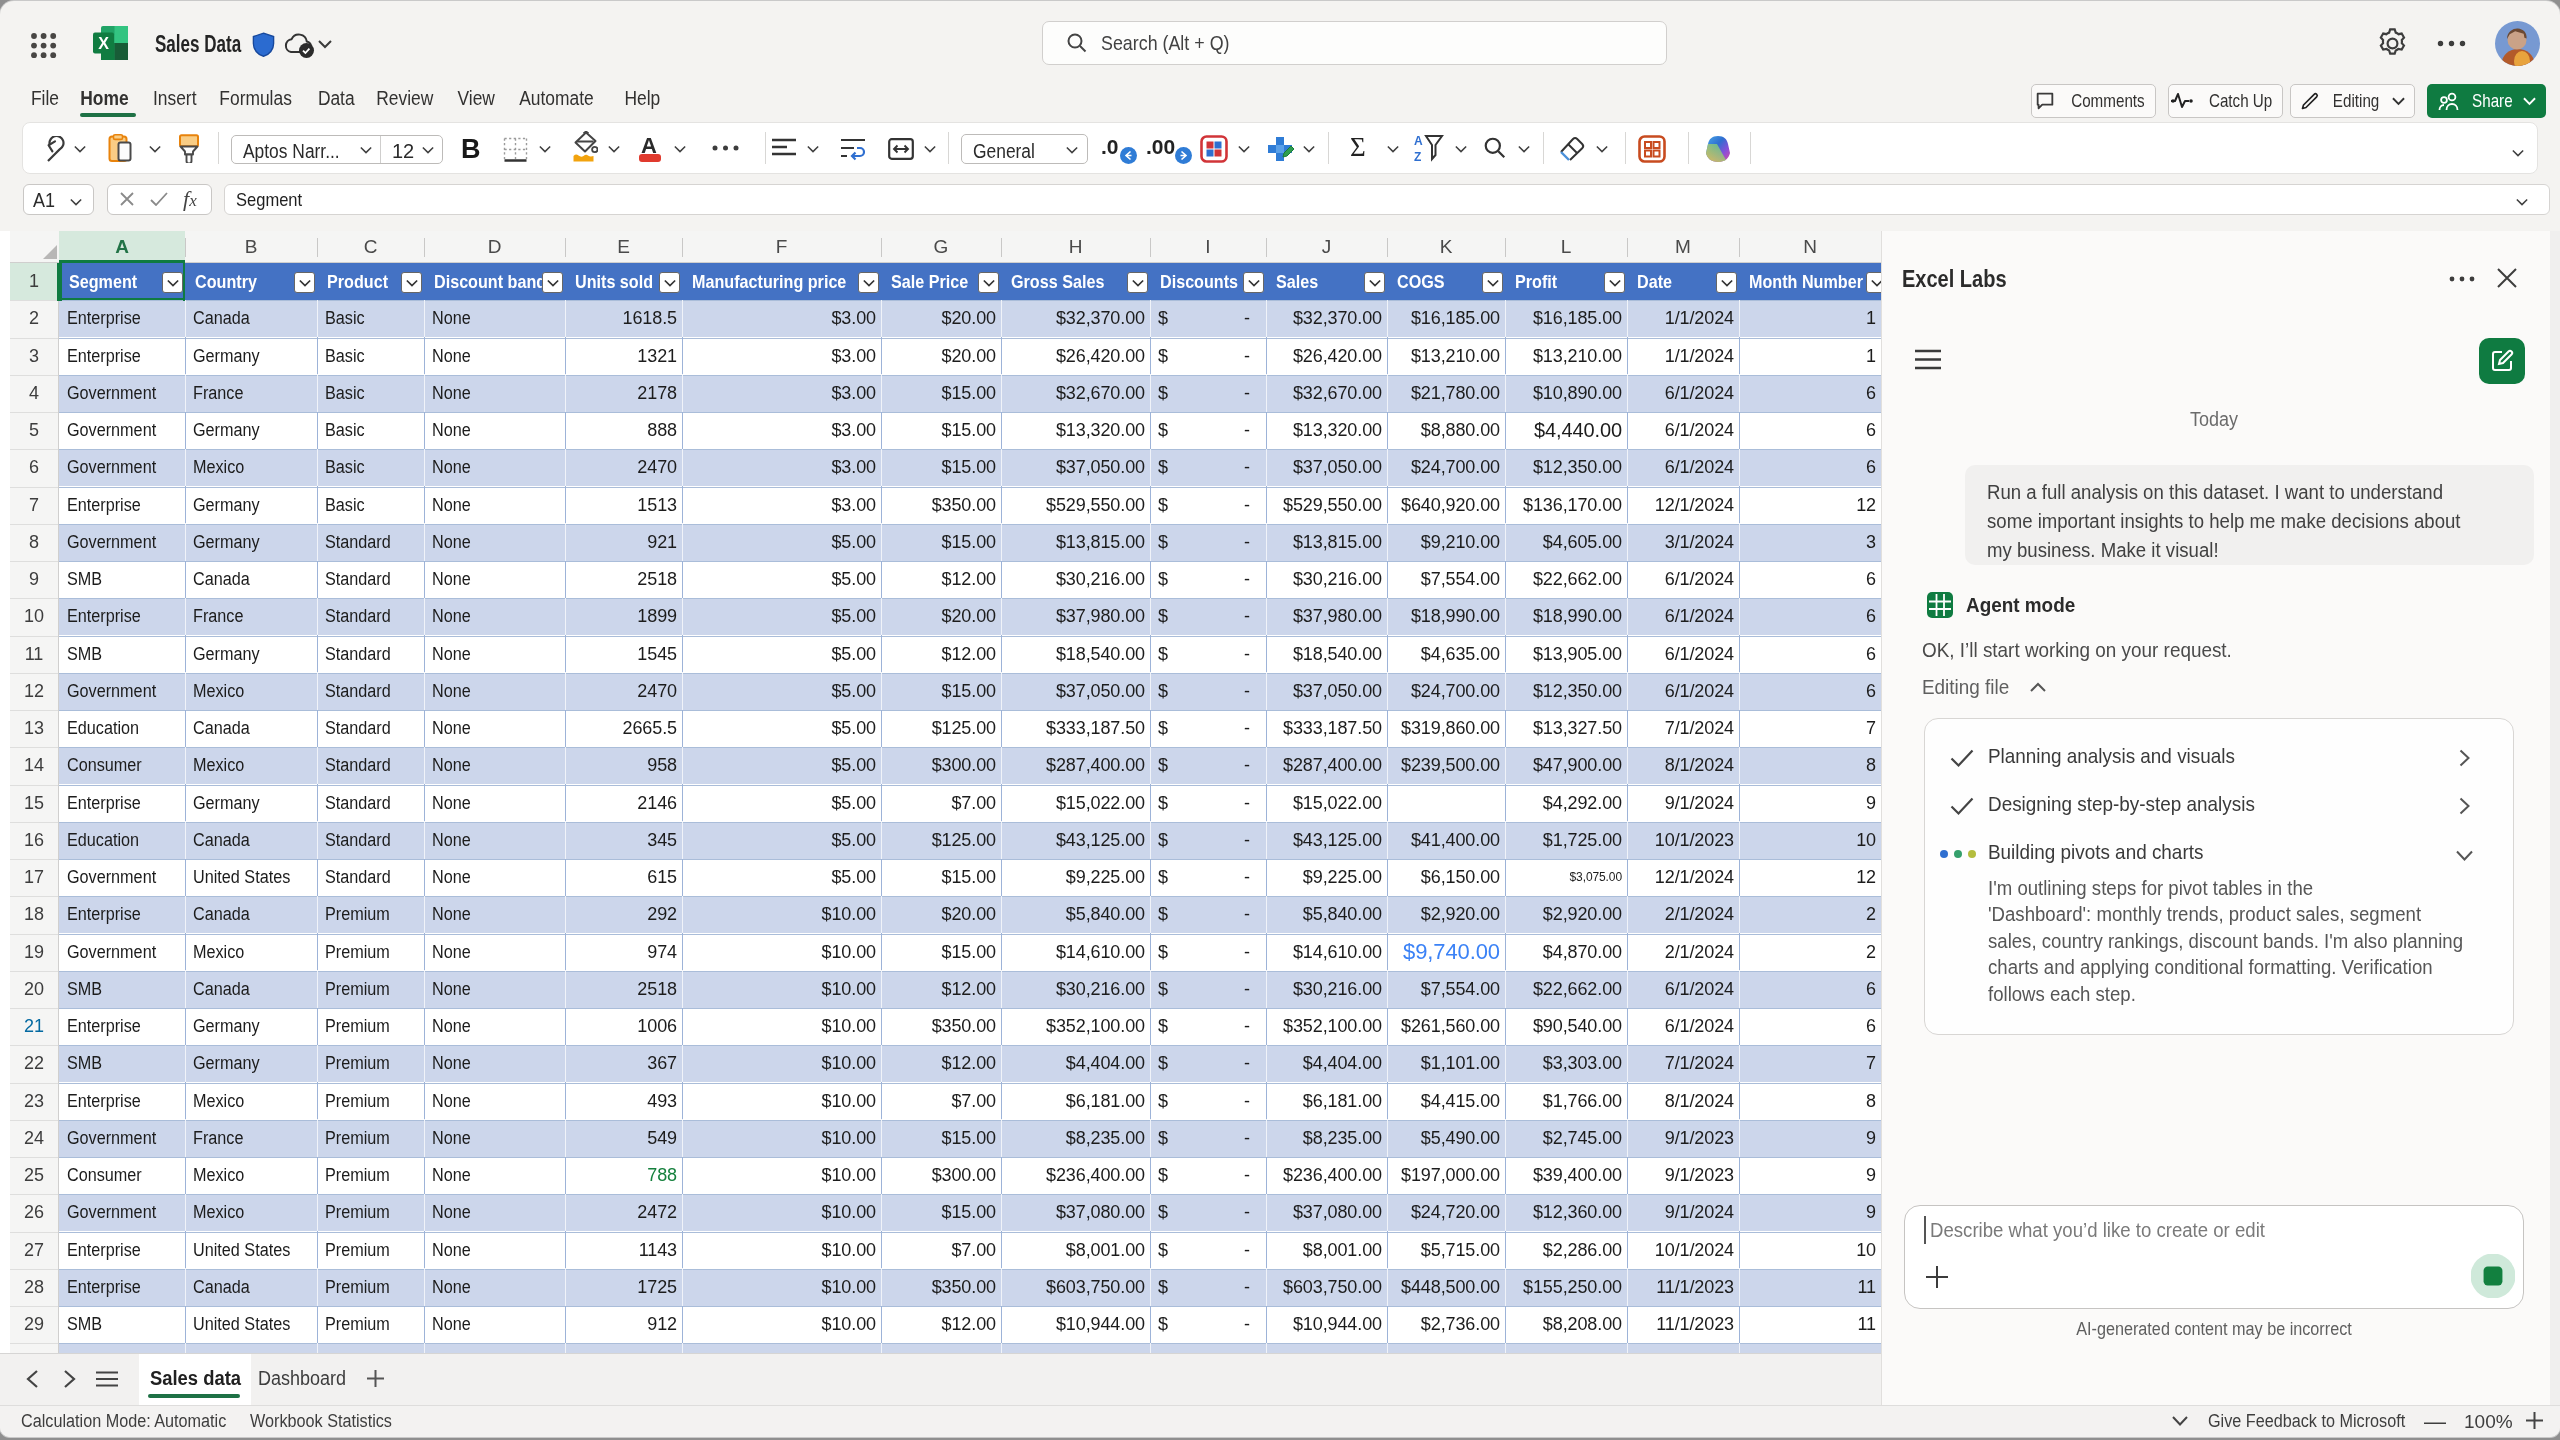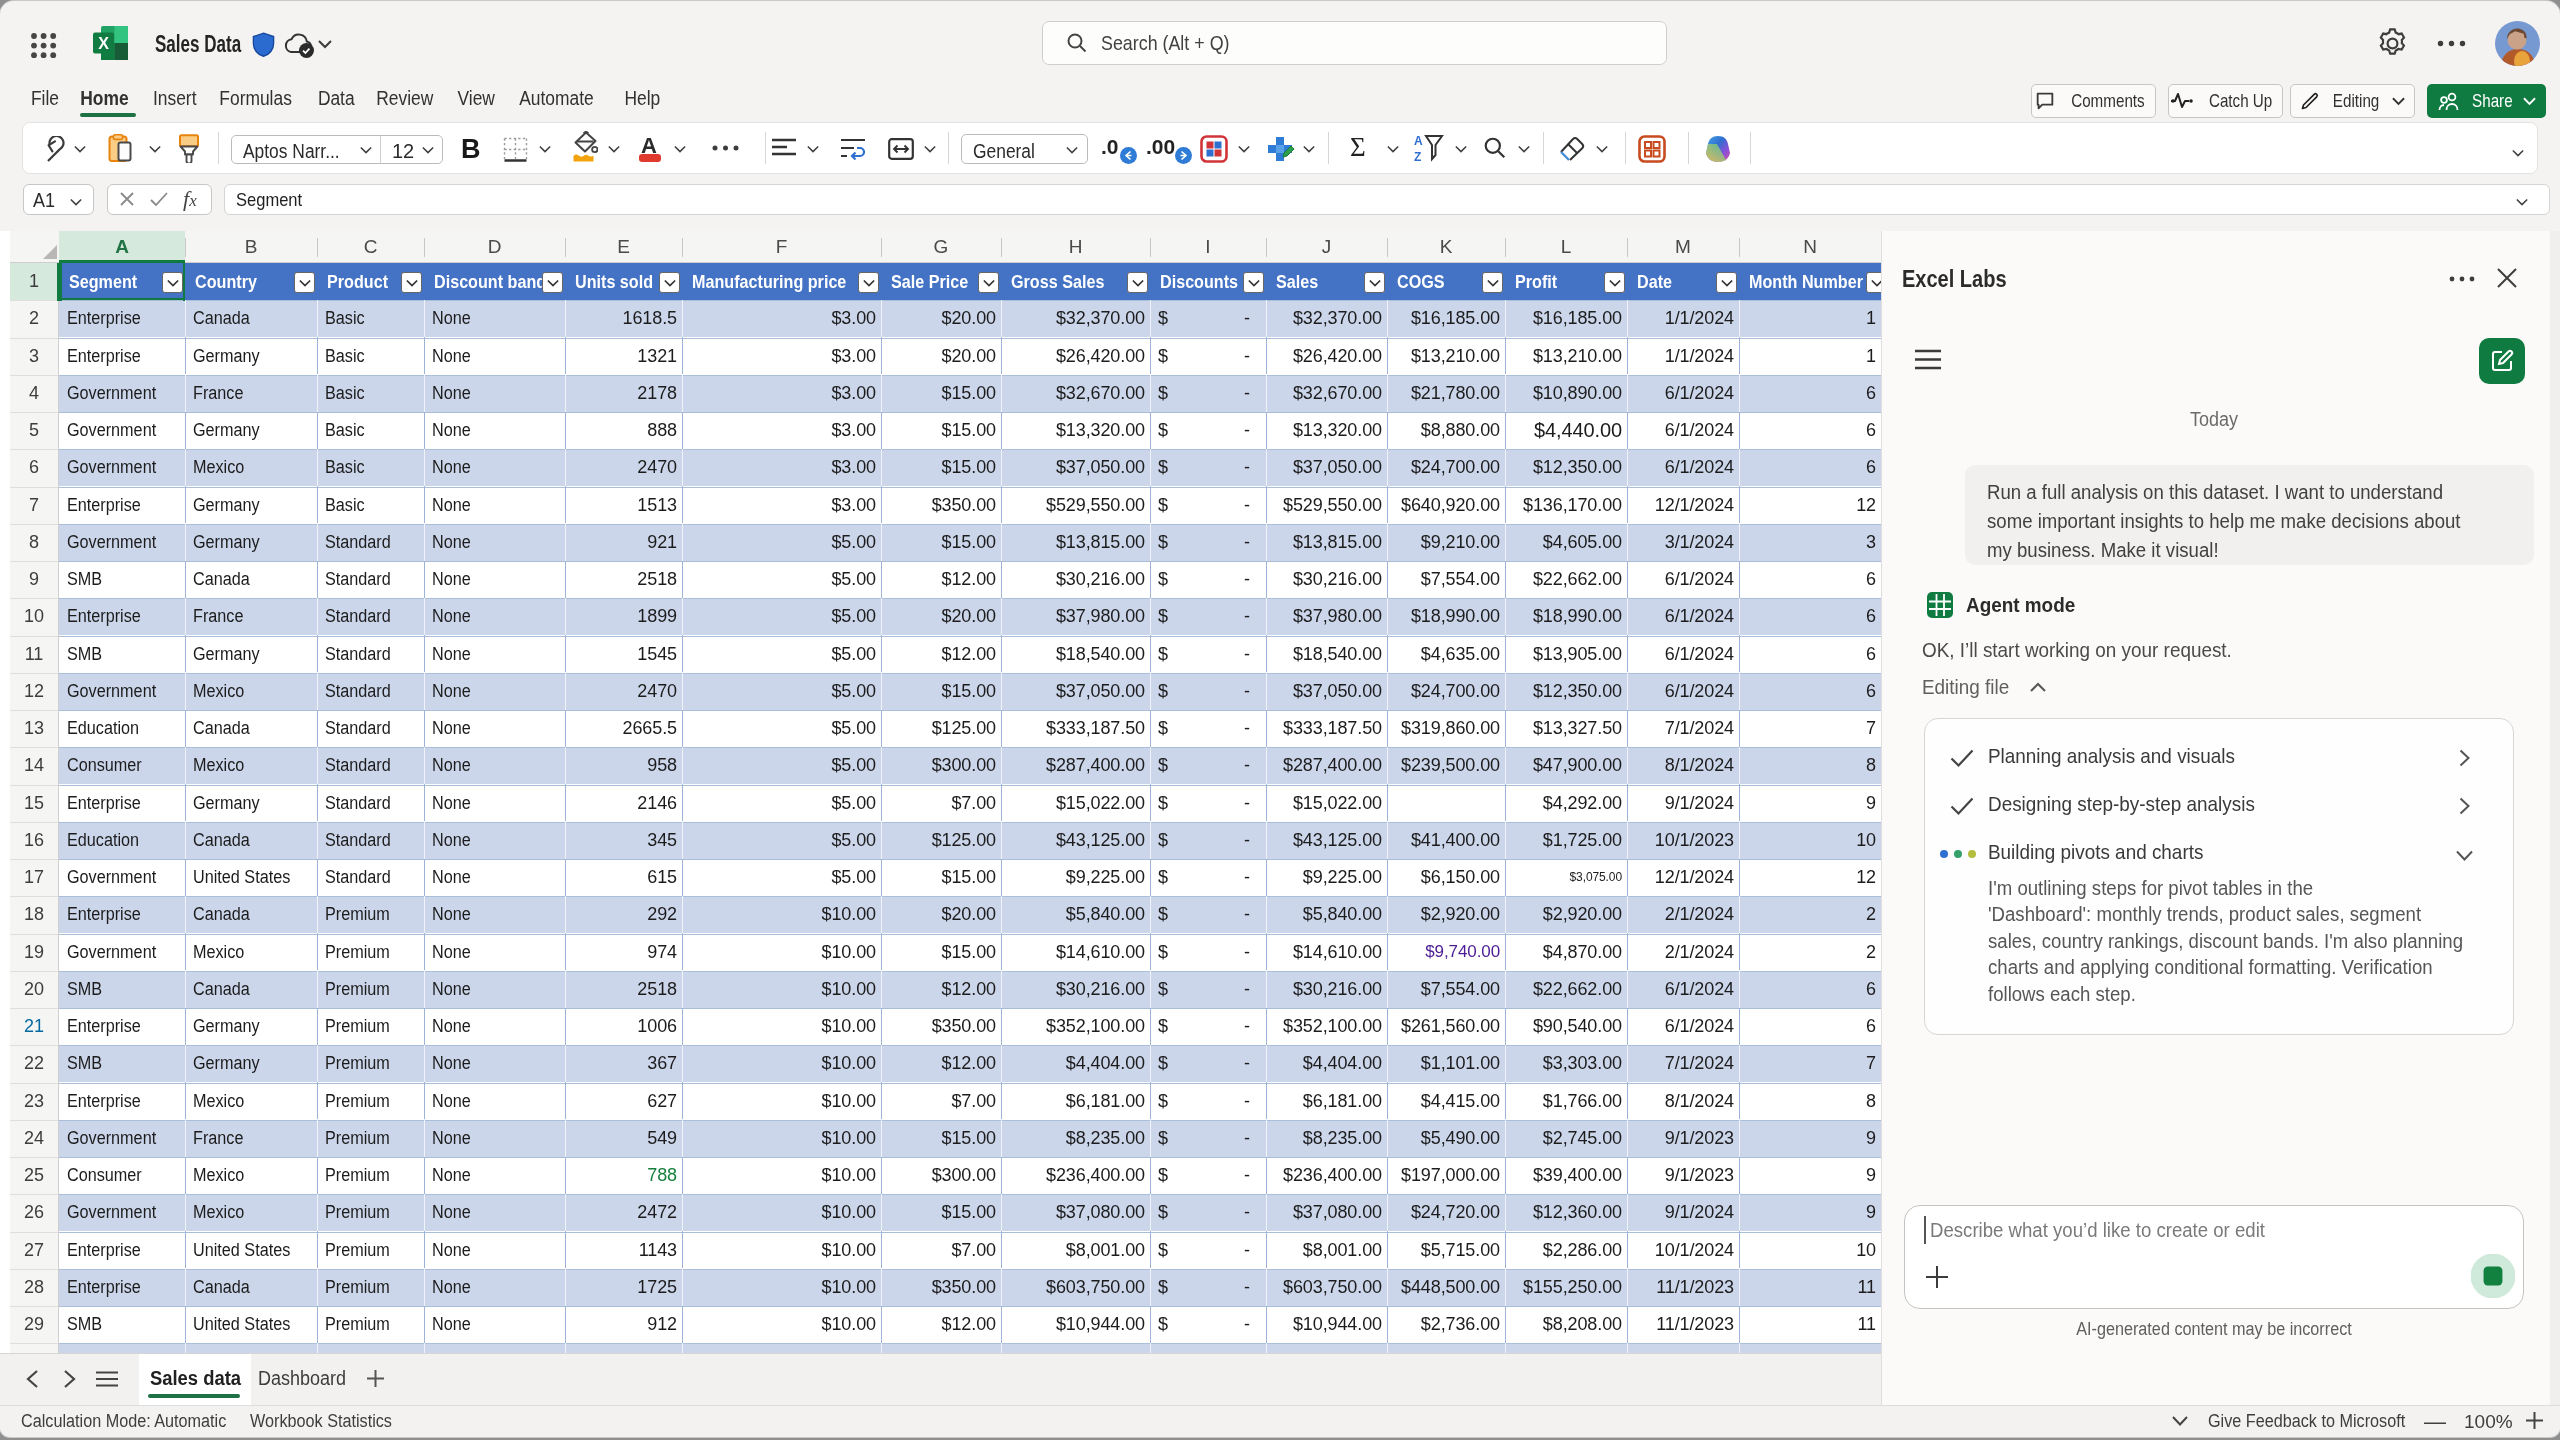--- a/index.html
+++ b/index.html
@@ -762,21 +762,21 @@
 <div class="abs" style="left:193px;top:706.5px;height:28px;line-height:28px;font-size:18px;color:#1c1c1c;white-space:nowrap;"><span class="sx c90">Mexico</span></div>
 <div class="abs" style="left:325px;top:706.5px;height:28px;line-height:28px;font-size:18px;color:#1c1c1c;white-space:nowrap;"><span class="sx c90">Premium</span></div>
 <div class="abs" style="left:432px;top:706.5px;height:28px;line-height:28px;font-size:18px;color:#1c1c1c;white-space:nowrap;"><span class="sx c90">None</span></div>
 <div class="abs" style="left:565px;width:112px;text-align:right;letter-spacing:-0.1px;top:706.5px;height:28px;line-height:28px;font-size:18px;color:#1c1c1c;white-space:nowrap;">974</div>
 <div class="abs" style="left:682px;width:194px;text-align:right;letter-spacing:-0.1px;top:706.5px;height:28px;line-height:28px;font-size:18px;color:#1c1c1c;white-space:nowrap;">$10.00</div>
 <div class="abs" style="left:881px;width:115px;text-align:right;letter-spacing:-0.1px;top:706.5px;height:28px;line-height:28px;font-size:18px;color:#1c1c1c;white-space:nowrap;">$15.00</div>
 <div class="abs" style="left:1001px;width:144px;text-align:right;letter-spacing:-0.1px;top:706.5px;height:28px;line-height:28px;font-size:18px;color:#1c1c1c;white-space:nowrap;">$14,610.00</div>
 <div class="abs" style="left:1158px;top:706.5px;height:28px;line-height:28px;font-size:18px;color:#1c1c1c;white-space:nowrap;">$</div>
 <div class="abs" style="left:1150px;width:100px;text-align:right;top:706.5px;height:28px;line-height:28px;font-size:18px;color:#1c1c1c;white-space:nowrap;">-</div>
 <div class="abs" style="left:1266px;width:116px;text-align:right;letter-spacing:-0.1px;top:706.5px;height:28px;line-height:28px;font-size:18px;color:#1c1c1c;white-space:nowrap;">$14,610.00</div>
-<div class="abs" style="left:1387px;width:113px;text-align:right;letter-spacing:-0.1px;top:706.5px;height:28px;line-height:28px;font-size:17px;color:#4c1d95;white-space:nowrap;">$9,740.00</div>
+<div class="abs" style="left:1387px;width:113px;text-align:right;letter-spacing:-0.1px;top:706.5px;height:28px;line-height:28px;font-size:22px;color:#3b82f6;white-space:nowrap;">$9,740.00</div>
 <div class="abs" style="left:1505px;width:117px;text-align:right;letter-spacing:-0.1px;top:706.5px;height:28px;line-height:28px;font-size:18px;color:#1c1c1c;white-space:nowrap;">$4,870.00</div>
 <div class="abs" style="left:1627px;width:107px;text-align:right;letter-spacing:-0.1px;top:706.5px;height:28px;line-height:28px;font-size:18px;color:#1c1c1c;white-space:nowrap;">2/1/2024</div>
 <div class="abs" style="left:1739px;width:137px;text-align:right;letter-spacing:-0.1px;top:706.5px;height:28px;line-height:28px;font-size:18px;color:#1c1c1c;white-space:nowrap;">2</div>
 <div class="abs" style="left:59px;top:739.8px;width:1822px;height:37.25px;background:#ccd6eb;"></div>
 <div class="abs" style="left:59px;top:739.8px;width:1822px;height:1px;background:#aabdd9;"></div>
 <div class="abs" style="left:67px;top:743.8px;height:28px;line-height:28px;font-size:18px;color:#1c1c1c;white-space:nowrap;"><span class="sx c90">SMB</span></div>
 <div class="abs" style="left:193px;top:743.8px;height:28px;line-height:28px;font-size:18px;color:#1c1c1c;white-space:nowrap;"><span class="sx c90">Canada</span></div>
 <div class="abs" style="left:325px;top:743.8px;height:28px;line-height:28px;font-size:18px;color:#1c1c1c;white-space:nowrap;"><span class="sx c90">Premium</span></div>
 <div class="abs" style="left:432px;top:743.8px;height:28px;line-height:28px;font-size:18px;color:#1c1c1c;white-space:nowrap;"><span class="sx c90">None</span></div>
 <div class="abs" style="left:565px;width:112px;text-align:right;letter-spacing:-0.1px;top:743.8px;height:28px;line-height:28px;font-size:18px;color:#1c1c1c;white-space:nowrap;">2518</div>
@@ -821,21 +821,21 @@
 <div class="abs" style="left:1266px;width:116px;text-align:right;letter-spacing:-0.1px;top:818.2px;height:28px;line-height:28px;font-size:18px;color:#1c1c1c;white-space:nowrap;">$4,404.00</div>
 <div class="abs" style="left:1387px;width:113px;text-align:right;letter-spacing:-0.1px;top:818.2px;height:28px;line-height:28px;font-size:18px;color:#1c1c1c;white-space:nowrap;">$1,101.00</div>
 <div class="abs" style="left:1505px;width:117px;text-align:right;letter-spacing:-0.1px;top:818.2px;height:28px;line-height:28px;font-size:18px;color:#1c1c1c;white-space:nowrap;">$3,303.00</div>
 <div class="abs" style="left:1627px;width:107px;text-align:right;letter-spacing:-0.1px;top:818.2px;height:28px;line-height:28px;font-size:18px;color:#1c1c1c;white-space:nowrap;">7/1/2024</div>
 <div class="abs" style="left:1739px;width:137px;text-align:right;letter-spacing:-0.1px;top:818.2px;height:28px;line-height:28px;font-size:18px;color:#1c1c1c;white-space:nowrap;">7</div>
 <div class="abs" style="left:59px;top:851.5px;width:1822px;height:1px;background:#aabdd9;"></div>
 <div class="abs" style="left:67px;top:855.5px;height:28px;line-height:28px;font-size:18px;color:#1c1c1c;white-space:nowrap;"><span class="sx c90">Enterprise</span></div>
 <div class="abs" style="left:193px;top:855.5px;height:28px;line-height:28px;font-size:18px;color:#1c1c1c;white-space:nowrap;"><span class="sx c90">Mexico</span></div>
 <div class="abs" style="left:325px;top:855.5px;height:28px;line-height:28px;font-size:18px;color:#1c1c1c;white-space:nowrap;"><span class="sx c90">Premium</span></div>
 <div class="abs" style="left:432px;top:855.5px;height:28px;line-height:28px;font-size:18px;color:#1c1c1c;white-space:nowrap;"><span class="sx c90">None</span></div>
-<div class="abs" style="left:565px;width:112px;text-align:right;letter-spacing:-0.1px;top:855.5px;height:28px;line-height:28px;font-size:18px;color:#1c1c1c;white-space:nowrap;">627</div>
+<div class="abs" style="left:565px;width:112px;text-align:right;letter-spacing:-0.1px;top:855.5px;height:28px;line-height:28px;font-size:18px;color:#1c1c1c;white-space:nowrap;">493</div>
 <div class="abs" style="left:682px;width:194px;text-align:right;letter-spacing:-0.1px;top:855.5px;height:28px;line-height:28px;font-size:18px;color:#1c1c1c;white-space:nowrap;">$10.00</div>
 <div class="abs" style="left:881px;width:115px;text-align:right;letter-spacing:-0.1px;top:855.5px;height:28px;line-height:28px;font-size:18px;color:#1c1c1c;white-space:nowrap;">$7.00</div>
 <div class="abs" style="left:1001px;width:144px;text-align:right;letter-spacing:-0.1px;top:855.5px;height:28px;line-height:28px;font-size:18px;color:#1c1c1c;white-space:nowrap;">$6,181.00</div>
 <div class="abs" style="left:1158px;top:855.5px;height:28px;line-height:28px;font-size:18px;color:#1c1c1c;white-space:nowrap;">$</div>
 <div class="abs" style="left:1150px;width:100px;text-align:right;top:855.5px;height:28px;line-height:28px;font-size:18px;color:#1c1c1c;white-space:nowrap;">-</div>
 <div class="abs" style="left:1266px;width:116px;text-align:right;letter-spacing:-0.1px;top:855.5px;height:28px;line-height:28px;font-size:18px;color:#1c1c1c;white-space:nowrap;">$6,181.00</div>
 <div class="abs" style="left:1387px;width:113px;text-align:right;letter-spacing:-0.1px;top:855.5px;height:28px;line-height:28px;font-size:18px;color:#1c1c1c;white-space:nowrap;">$4,415.00</div>
 <div class="abs" style="left:1505px;width:117px;text-align:right;letter-spacing:-0.1px;top:855.5px;height:28px;line-height:28px;font-size:18px;color:#1c1c1c;white-space:nowrap;">$1,766.00</div>
 <div class="abs" style="left:1627px;width:107px;text-align:right;letter-spacing:-0.1px;top:855.5px;height:28px;line-height:28px;font-size:18px;color:#1c1c1c;white-space:nowrap;">8/1/2024</div>
 <div class="abs" style="left:1739px;width:137px;text-align:right;letter-spacing:-0.1px;top:855.5px;height:28px;line-height:28px;font-size:18px;color:#1c1c1c;white-space:nowrap;">8</div>

